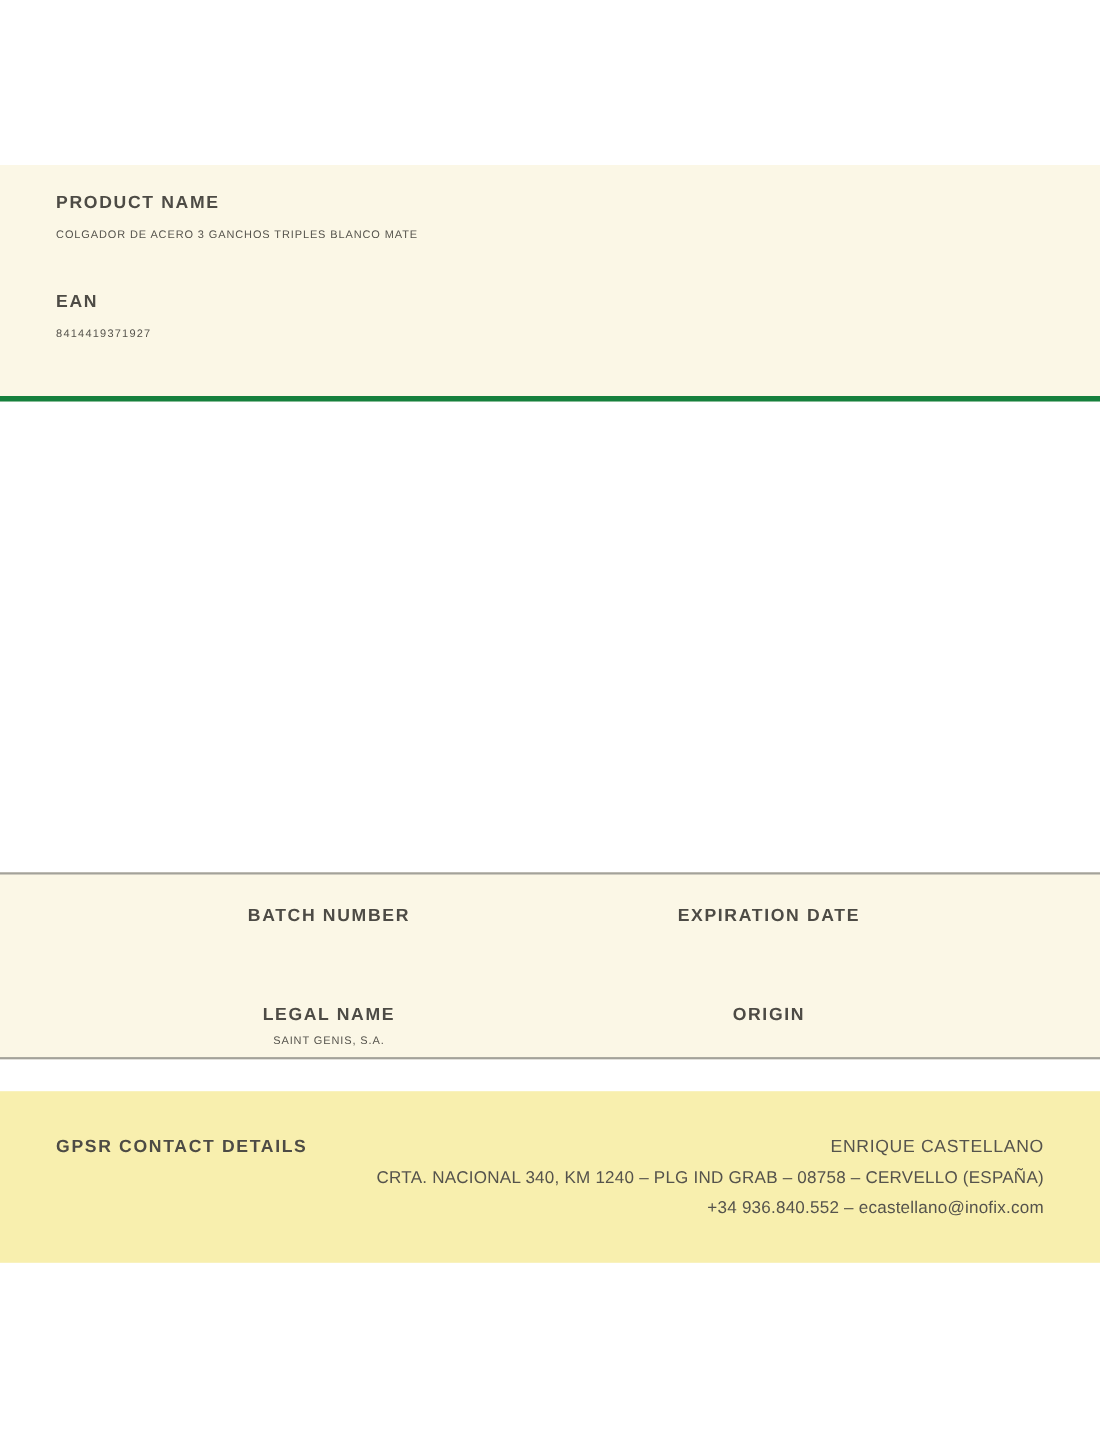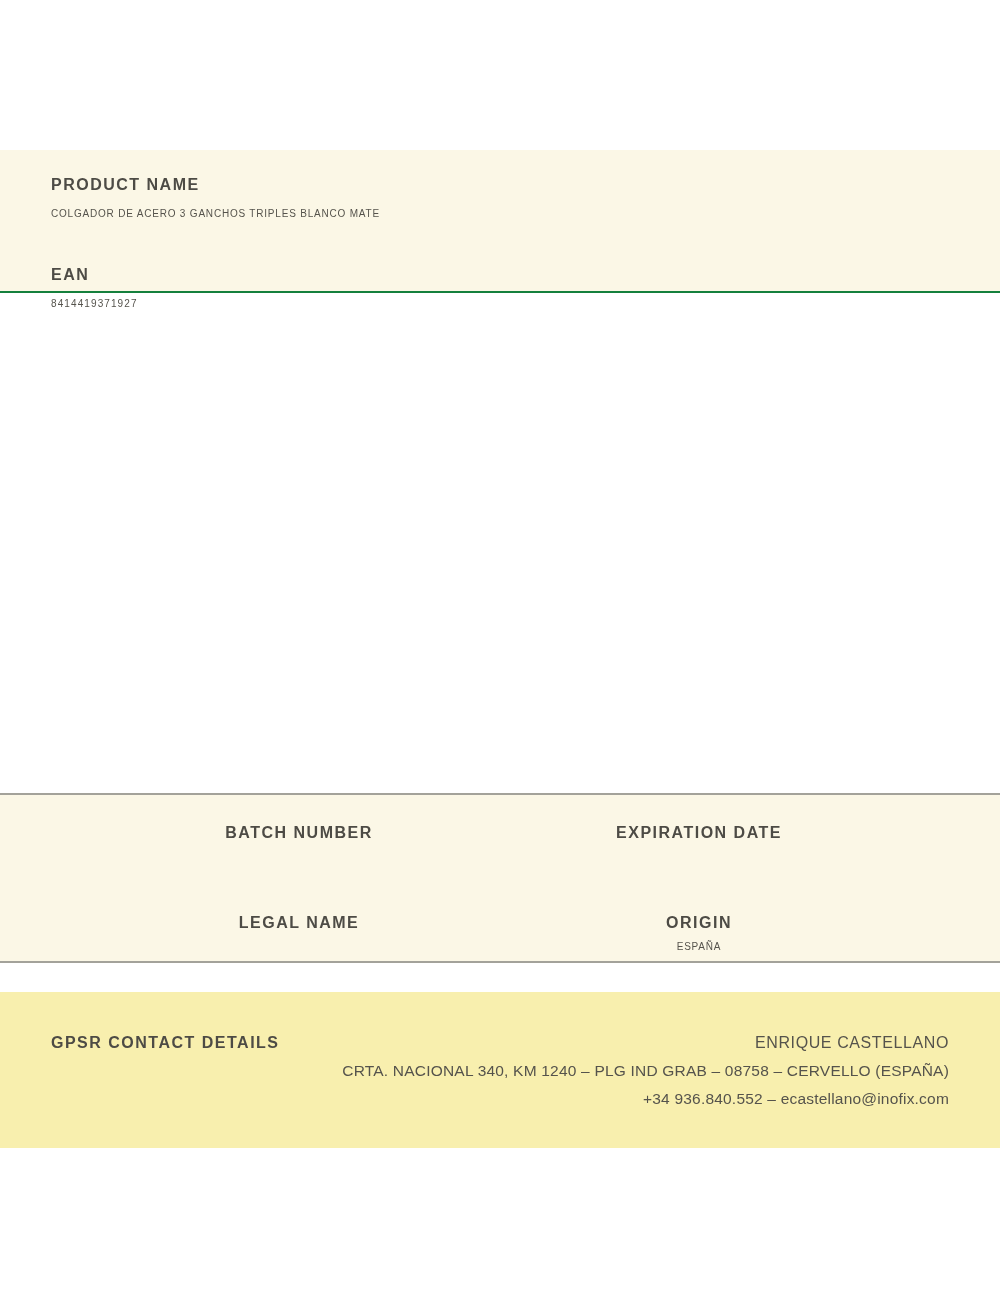--- a/index.html
+++ b/index.html
@@ -14,23 +14,23 @@
     overflow: hidden;
   }
   .section {
     position: absolute;
     left: 0;
     width: 1000px;
   }
   
   #product-section {
     top: 150px;
-    height: 143px;
+    height: 215px;
     background: #fbf7e6;
-    border-bottom: 2px solid #15803d;
+    border-bottom: 5px solid #15803d;
     padding: 27px 51px 0 51px;
   }
   .label {
     font-weight: bold;
     font-size: 16px;
     line-height: 16px;
     letter-spacing: 1.5px;
     color: #4d4b45;
   }
   .value {
@@ -104,23 +104,23 @@
 </div>
 
 <div class="section" id="batch-section">
   <div class="cell col-left row1 label">BATCH NUMBER</div>
   <div class="cell col-left row1-value value"></div>
 
   <div class="cell col-right row1 label">EXPIRATION DATE</div>
   <div class="cell col-right row1-value value"></div>
 
   <div class="cell col-left row2 label">LEGAL NAME</div>
+  <div class="cell col-left row2-value value">SAINT GENIS, S.A.</div>
 
   <div class="cell col-right row2 label">ORIGIN</div>
-  <div class="cell col-right row2-value value">ESPAÑA</div>
 </div>
 
 <div class="section" id="gpsr-section">
   <div class="label" id="gpsr-label">GPSR CONTACT DETAILS</div>
   <div id="gpsr-contact">
     <div class="gpsr-line">ENRIQUE CASTELLANO</div>
     <div class="gpsr-line addr">CRTA. NACIONAL 340, KM 1240 – PLG IND GRAB – 08758 – CERVELLO (ESPAÑA)</div>
     <div class="gpsr-line addr">+34 936.840.552 – ecastellano@inofix.com</div>
   </div>
 </div>

